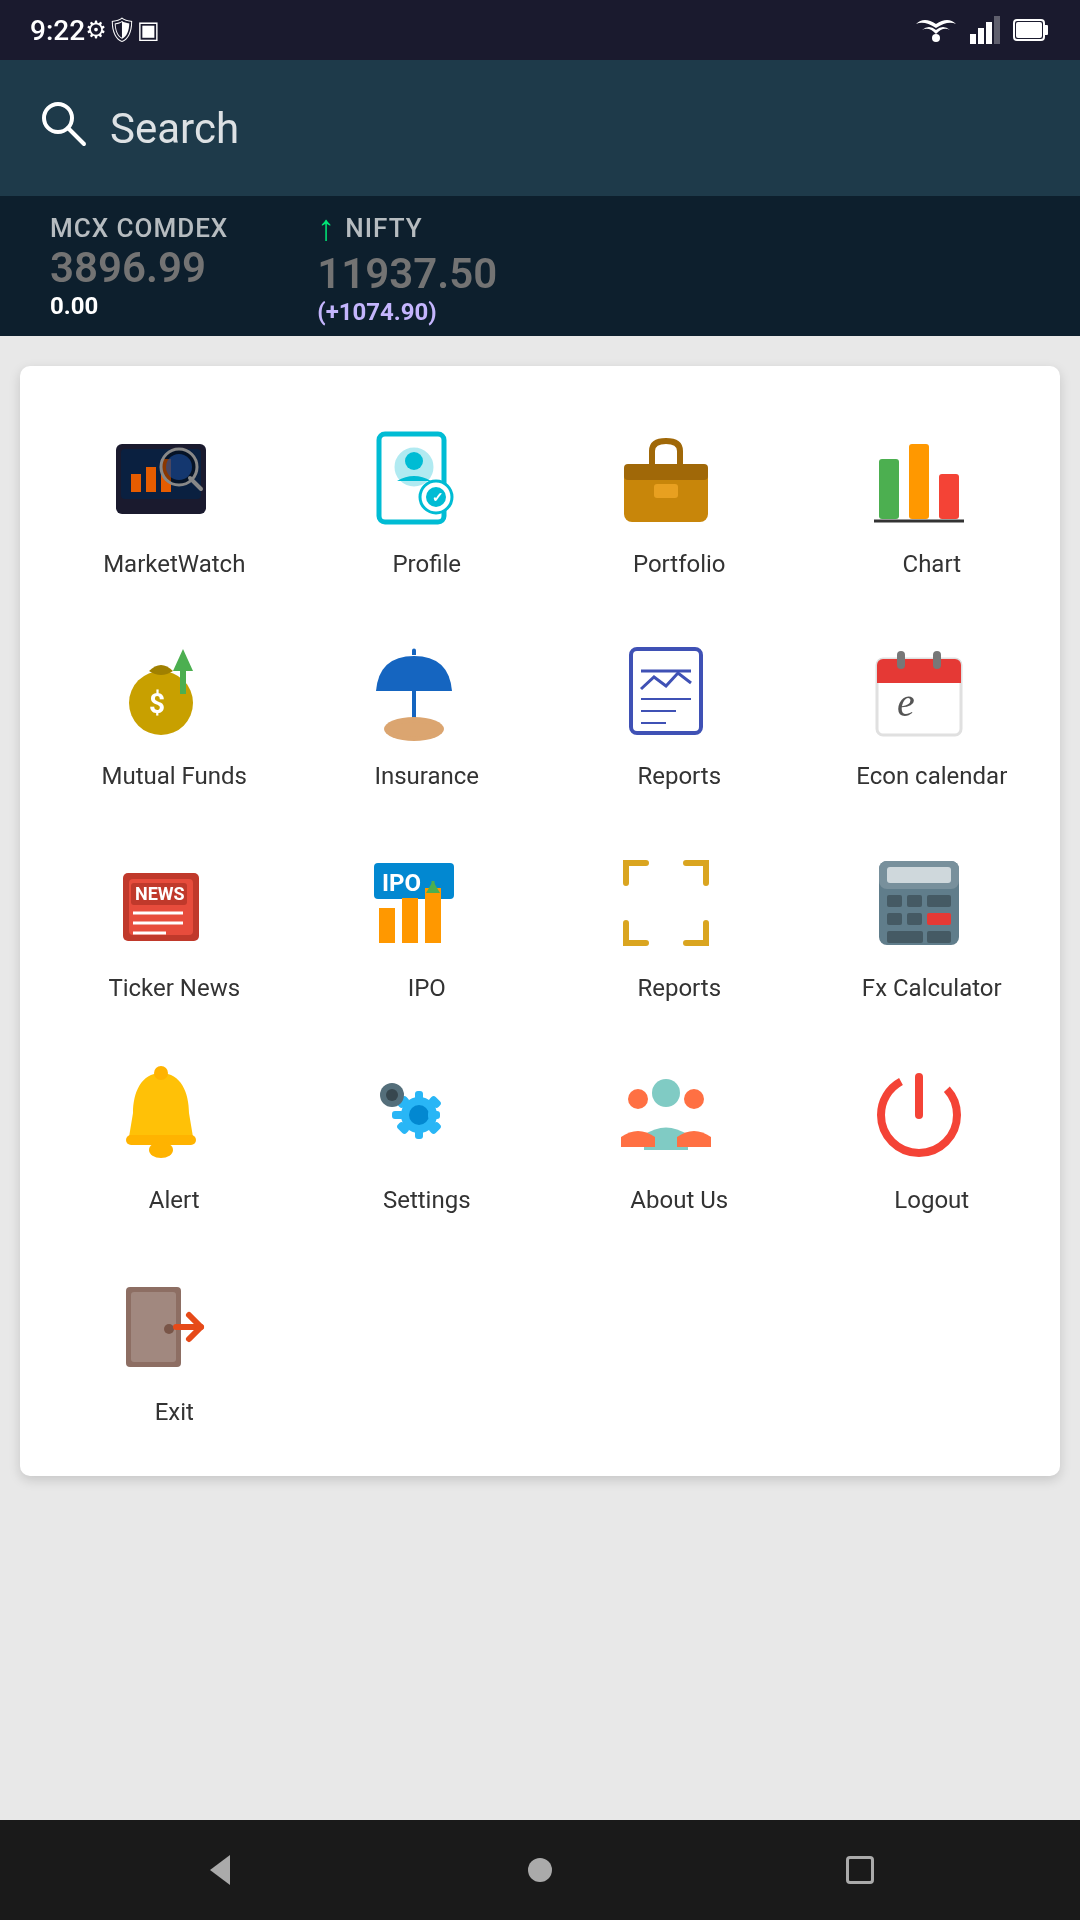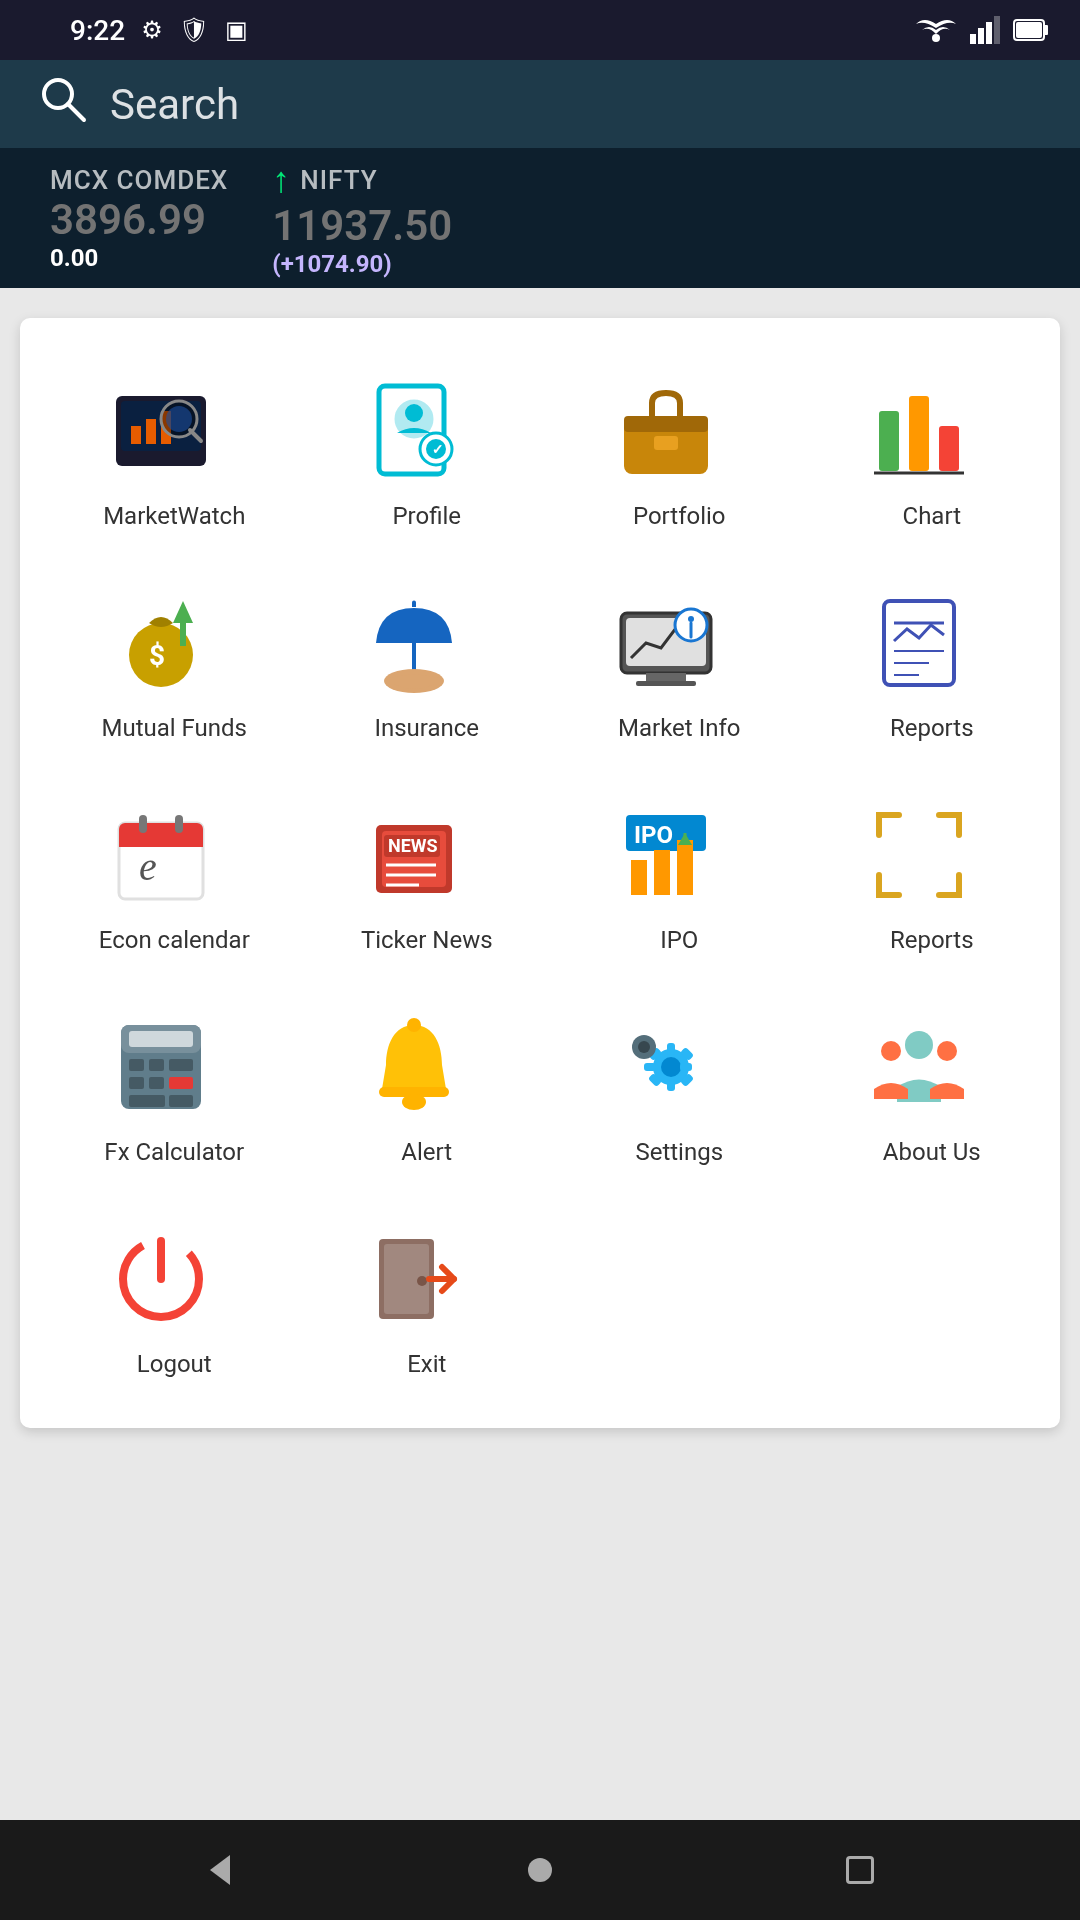--- a/index.html
+++ b/index.html
@@ -21,36 +21,35 @@
       align-items: center;
       justify-content: space-between;
       padding: 0 30px;
       color: white;
       font-size: 28px;
       font-weight: 500;
     }
     .status-left {
       display: flex;
       align-items: center;
-      gap: 16px;
-      margin-left: 40px;
+      gap: 0;
     }
     .status-right {
       display: flex;
       align-items: center;
       gap: 14px;
     }
     .status-icon {
       font-size: 24px;
     }
 
     
     .search-bar {
       background: #1e3a4a;
-      height: 88px;
+      height: 136px;
       display: flex;
       align-items: center;
       padding: 4px 40px;
       gap: 24px;
     }
     .search-icon-wrap {
       color: white;
       font-size: 46px;
     }
     .search-text {
@@ -59,21 +58,21 @@
       font-weight: 400;
     }
 
     
     .market-ticker {
       background: #0d1f2d;
       height: 140px;
       display: flex;
       align-items: center;
       padding: 0 50px;
-      gap: 44px;
+      gap: 89px;
     }
     .ticker-item {
       display: flex;
       flex-direction: column;
     }
     .ticker-label {
       color: rgba(255,255,255,0.7);
       font-size: 26px;
       font-weight: 500;
       letter-spacing: 1px;
@@ -334,38 +333,20 @@
           <line x1="50" y1="50" x2="50" y2="78" stroke="#1565C0" stroke-width="4"></line>
           <path d="M50 78 Q50 90 38 90" fill="none" stroke="#1565C0" stroke-width="4" stroke-linecap="round"></path>
 
           <ellipse cx="50" cy="88" rx="30" ry="12" fill="#dba570"></ellipse>
           <path d="M25 85 Q50 78 75 85 Q70 95 50 96 Q30 95 25 85Z" fill="#dba570"></path>
         </svg>
       </div>
       <span class="menu-label">Insurance</span>
     </div>
 
-    <div class="menu-item">
-      <div class="menu-icon">
-        <svg width="100" height="100" viewBox="0 0 100 100">
-
-          <rect x="5" y="20" width="90" height="60" rx="6" fill="#555" stroke="#333" stroke-width="3"></rect>
-          <rect x="10" y="25" width="80" height="48" rx="4" fill="#e0e0e0"></rect>
-          <rect x="30" y="80" width="40" height="8" fill="#666"></rect>
-          <rect x="20" y="88" width="60" height="5" rx="2" fill="#555"></rect>
-
-          <polyline points="15,65 30,50 45,55 60,35 75,45 85,30" fill="none" stroke="#333" stroke-width="3"></polyline>
-
-          <circle cx="75" cy="32" r="16" fill="white" stroke="#1976D2" stroke-width="3"></circle>
-          <circle cx="75" cy="26" r="3" fill="#1976D2"></circle>
-          <line x1="75" y1="30" x2="75" y2="44" stroke="#1976D2" stroke-width="3" stroke-linecap="round"></line>
-        </svg>
-      </div>
-      <span class="menu-label">Market Info</span>
-    </div>
 
     <div class="menu-item">
       <div class="menu-icon">
         <svg width="100" height="100" viewBox="0 0 100 100">
 
           <rect x="15" y="8" width="70" height="84" rx="6" fill="white" stroke="#3f51b5" stroke-width="4"></rect>
 
           <line x1="25" y1="30" x2="75" y2="30" stroke="#3f51b5" stroke-width="3"></line>
           <polyline points="25,48 38,36 50,45 62,32 75,42" fill="none" stroke="#3f51b5" stroke-width="3"></polyline>
           <line x1="25" y1="58" x2="75" y2="58" stroke="#3f51b5" stroke-width="2"></line>

